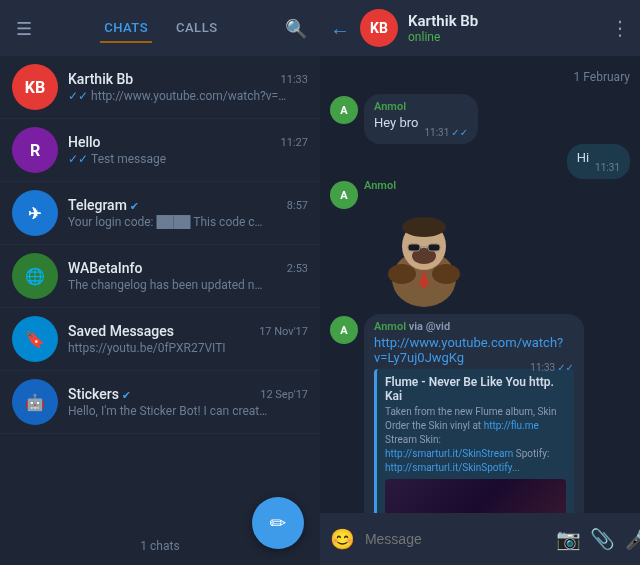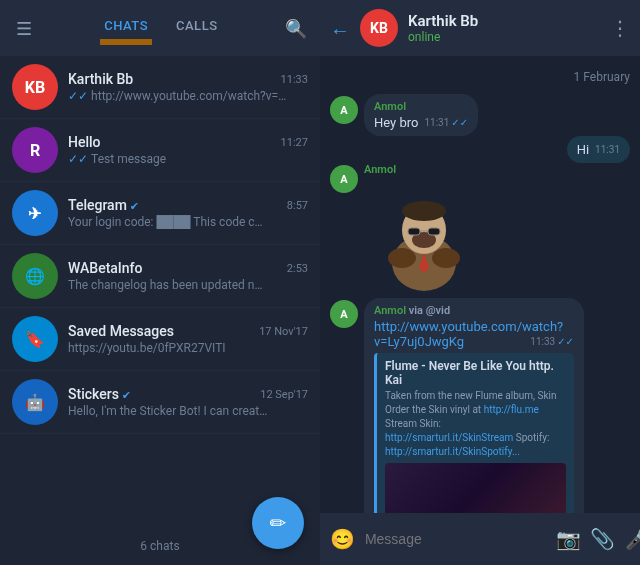--- a/index.html
+++ b/index.html
@@ -50,21 +50,21 @@
       font-size: 13px;
       font-weight: 500;
       padding: 6px 4px;
       cursor: pointer;
       border-bottom: 2px solid transparent;
       letter-spacing: 0.5px;
     }
 
     .tab.active {
       color: #3d9be9;
-      border-bottom: 6px solid #a16207;
+      border-bottom: 2px solid #a16207;
     }
 
     .search-icon-btn {
       color: #8a9bb5;
       font-size: 18px;
       cursor: pointer;
     }
 
     .chat-list {
       flex: 1;
@@ -291,21 +291,21 @@
       font-size: 13px;
       color: #d0dae8;
       word-break: break-word;
     }
 
     .msg-time {
       font-size: 10px;
       color: #6b7d94;
       margin-left: 6px;
       float: right;
-      margin-top: 2px;
+      margin-top: 12px;
     }
 
     .msg-check {
       color: #3d9be9;
       font-size: 10px;
       margin-left: 2px;
     }
 
     .link-preview {
       background: #1e3a50;
@@ -468,21 +468,21 @@
             <span class="chat-name">Stickers<span class="verified-icon">✔</span></span>
             <span class="chat-time">12 Sep'17</span>
           </div>
           <div class="chat-preview">
             <span class="chat-msg">Hello, I'm the Sticker Bot! I can create sticker...</span>
           </div>
         </div>
       </div>
     </div>
 
-  <div class="chat-count">6 chats</div>
+  <div class="chat-count">1 chats</div>
 
   <div style="position:relative; height:0;">
     <div class="fab" style="bottom:16px;left:252px;position:absolute;">
       <span class="fab-icon">✏</span>
     </div>
   </div>
 </div>
 
 <div class="right-panel">
   <div class="right-header">

